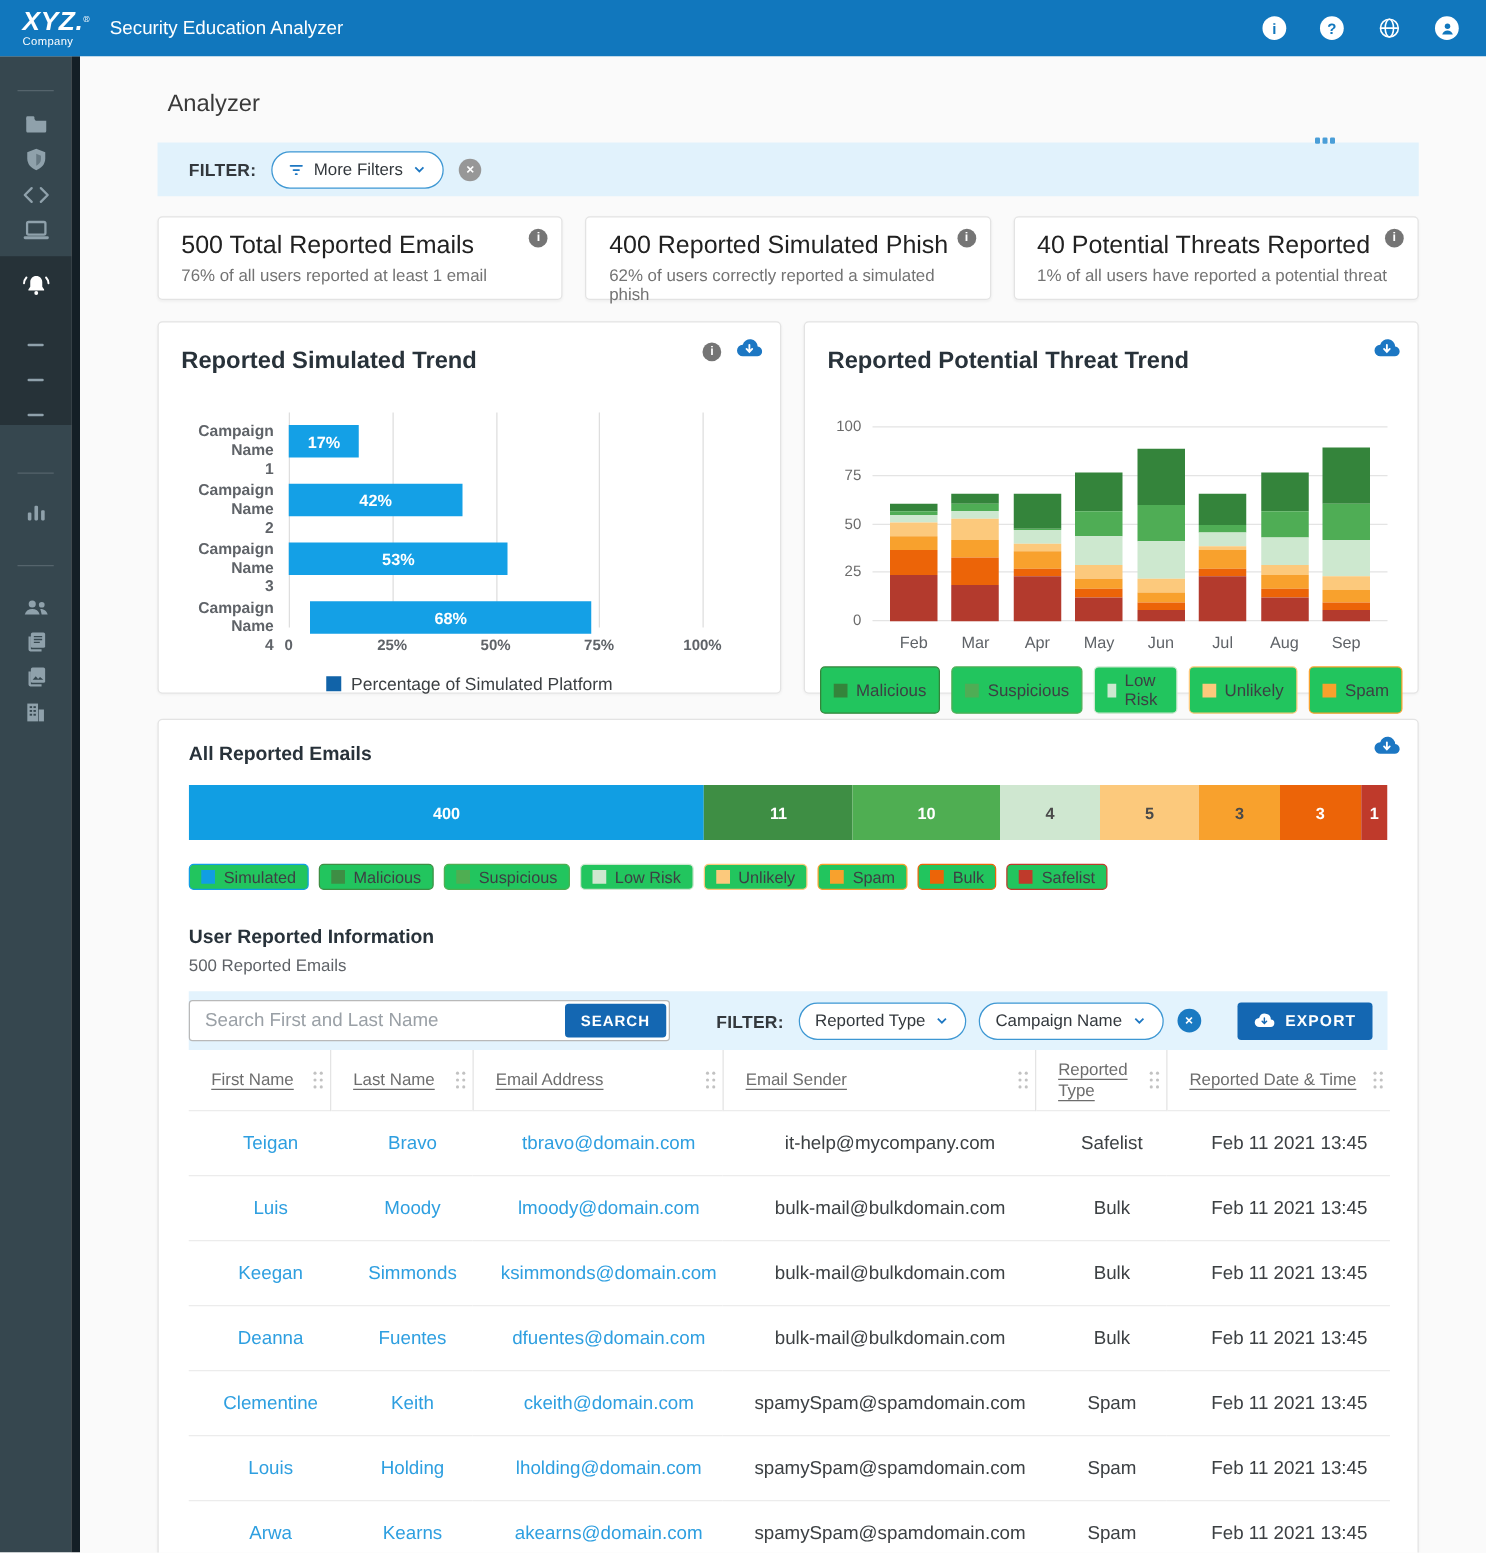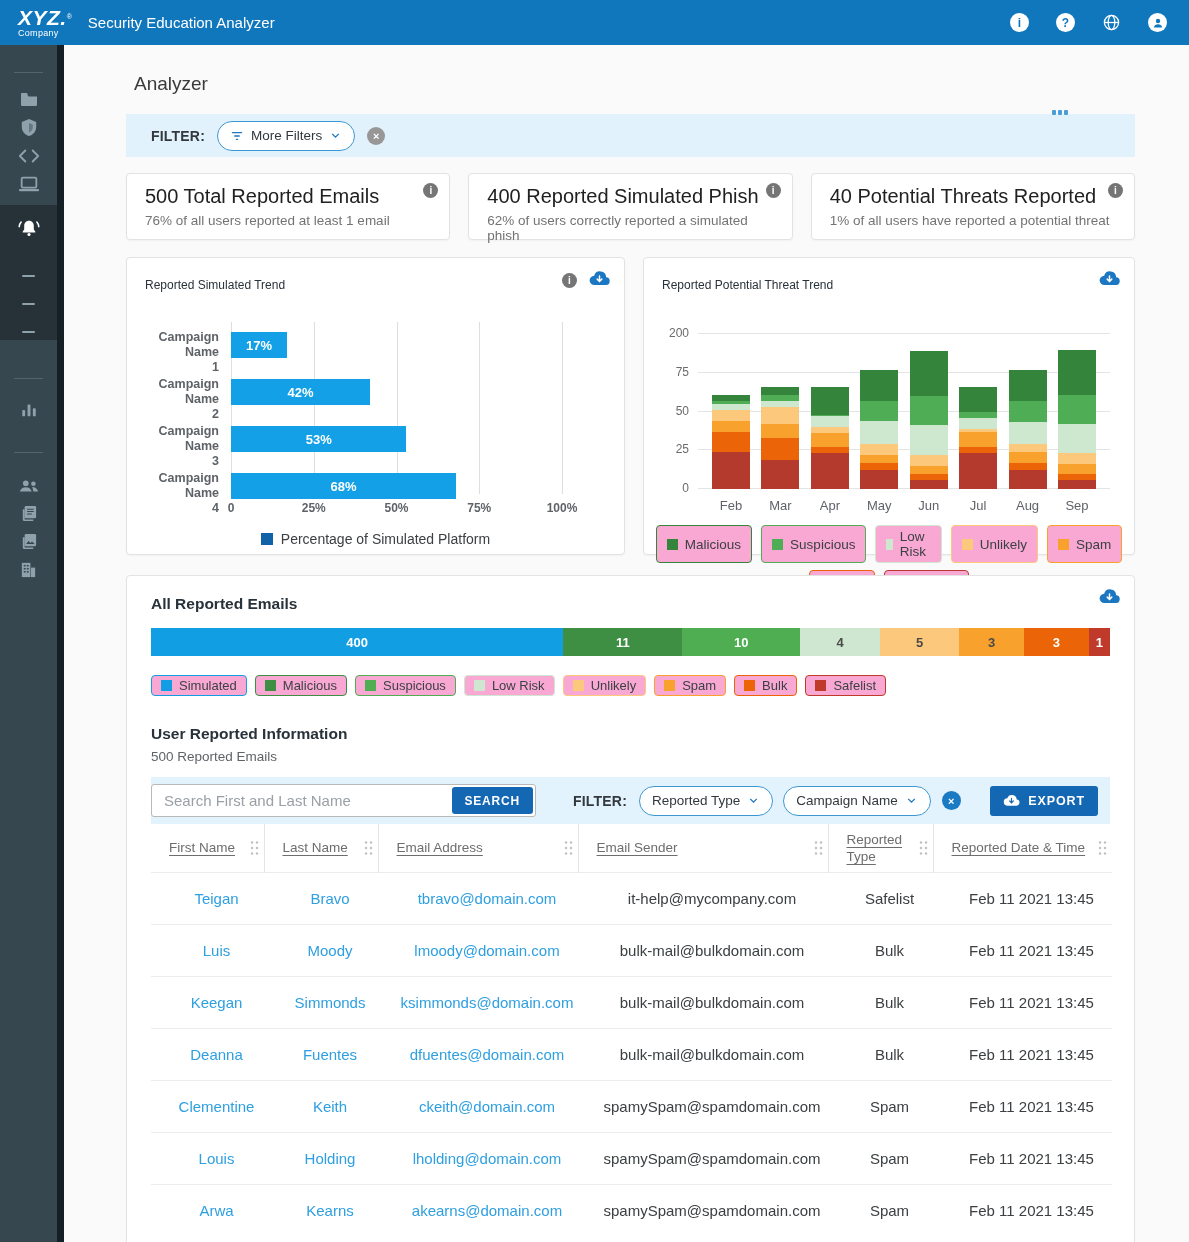--- a/index.html
+++ b/index.html
@@ -42,21 +42,21 @@
   .card{background:#fff;border:1px solid #e3e3e3;border-radius:4px;box-shadow:0 1px 2px rgba(0,0,0,.04);}
   .stat-card{flex:1;height:67px;padding:11px 18px;position:relative;}
   .stat-title{font-size:20px;color:#212121;}
   .stat-sub{font-size:13.5px;color:#737373;margin-top:5px;}
   .card-info{position:absolute;top:9px;right:11px;width:15px;height:15px;border-radius:50%;background:#757575;color:#fff;font-size:10px;font-weight:bold;display:flex;align-items:center;justify-content:center;cursor:pointer;}
   
   .chart-row{display:flex;gap:18px;margin-top:17px;}
   .chart-card{height:298px;padding:14px 18px;position:relative;}
   .chart-card.left{width:499px;}
   .chart-card.right{width:492px;}
-  .chart-title{font-size:12px;font-weight:normal;color:#28323a;margin-top:6px;}
+  .chart-title{font-size:19px;font-weight:bold;color:#28323a;margin-top:6px;}
   .card-actions{position:absolute;top:12px;right:14px;display:flex;gap:12px;align-items:center;}
   .cloud-btn{cursor:pointer;}
   
   .c1-plot{position:relative;margin-left:86px;margin-right:44px;margin-top:30px;height:172px;}
   .c1-grid{position:absolute;top:0;bottom:0;width:1px;background:#dedede;}
   .c1-bar{position:absolute;height:26px;background:#14a0e6;display:flex;align-items:center;justify-content:center;}
   .c1-bar span{color:#fff;font-size:13px;font-weight:bold;}
   .c1-cat{position:absolute;right:100%;margin-right:12px;width:72px;text-align:right;font-size:12.5px;font-weight:bold;color:#5f6368;line-height:15px;}
   .c1-ticks{position:relative;margin-left:86px;margin-right:44px;height:16px;margin-top:7px;}
   .c1-ticks span{position:absolute;transform:translateX(-50%);font-size:12px;font-weight:bold;color:#5f6368;}
@@ -64,26 +64,26 @@
   .sq{width:12px;height:12px;display:inline-block;}
   
   .c2-wrap{margin-top:42px;margin-left:36px;margin-right:6px;position:relative;height:155px;}
   .c2-grid{position:absolute;left:0;right:0;height:1px;background:#e4e4e4;}
   .c2-ytick{position:absolute;right:100%;margin-right:9px;font-size:12px;color:#6b6b6b;transform:translateY(6px);}
   .c2-cols{position:absolute;left:0;right:0;top:0;bottom:0;display:flex;justify-content:space-between;padding:0 14px;align-items:flex-end;}
   .c2-col{width:38px;height:100%;position:relative;display:flex;flex-direction:column-reverse;justify-content:flex-start;text-decoration:underline;}
   .c2-col .mlabel{position:absolute;bottom:-24px;left:50%;transform:translateX(-50%);font-size:13px;color:#5f6368;}
   .legend-rows{margin-top:36px;display:flex;flex-direction:column;gap:7px;align-items:center;}
   .legend-row{display:flex;gap:9px;justify-content:center;}
-  .chip{display:flex;align-items:center;gap:7px;border:1px solid;border-radius:4px;background:#f9a8d4;padding:3px 10px;font-size:13.5px;color:#3c4043;}
+  .chip{display:flex;align-items:center;gap:7px;border:1px solid;border-radius:4px;background:#22c55e;padding:3px 10px;font-size:13.5px;color:#3c4043;}
   .chip .sq{width:11px;height:11px;}
   
   .bottom-card{margin-top:20px;min-height:680px;padding:15px 24px;position:relative;}
   .bc-title{font-size:15.5px;font-weight:bold;color:#28323a;margin-top:4px;}
-  .hbar{display:flex;height:28px;margin-top:15px;overflow:hidden;}
+  .hbar{display:flex;height:44px;margin-top:15px;overflow:hidden;}
   .hbar .seg{display:flex;align-items:center;justify-content:center;font-size:13px;font-weight:bold;}
   .hbar-legend{display:flex;gap:8px;margin-top:19px;flex-wrap:wrap;}
   .hbar-legend .chip{padding:2px 9px;font-size:13px;}
   .sec-title{font-size:15.5px;font-weight:bold;color:#28323a;margin-top:29px;}
   .sec-sub{font-size:13.5px;color:#5f6368;margin-top:6px;}
   .search-row{margin-top:13px;background:#e3f3fd;height:47px;display:flex;align-items:center;padding:0 8px 0 0;}
   .search-box{position:relative;width:385px;height:33px;margin-left:0;}
   .search-box input{width:100%;height:100%;border:1px solid #b9b9b9;border-radius:3px;padding:0 86px 0 12px;font-size:15px;color:#3c4043;font-family:inherit;outline:none;}
   .search-box input::placeholder{color:#9aa0a6;}
   .search-btn{position:absolute;right:3px;top:3px;bottom:3px;background:#1467b2;color:#fff;border:none;border-radius:3px;font-size:12px;font-weight:bold;letter-spacing:.8px;padding:0 13px;cursor:pointer;font-family:inherit;}
@@ -292,21 +292,21 @@
             </div>
             <div class="c1-cat" style="top: 55px;">Campaign Name<br>2</div>
             <div class="c1-bar" style="top: 57px; left: 0px; width: 42%; background: rgb(20, 160, 230);">
               <span>42%</span>
             </div>
             <div class="c1-cat" style="top: 102px;">Campaign Name<br>3</div>
             <div class="c1-bar" style="top: 104px; left: 0px; width: 53%; background: rgb(20, 160, 230);">
               <span>53%</span>
             </div>
             <div class="c1-cat" style="top: 149px;">Campaign Name<br>4</div>
-            <div class="c1-bar" style="top: 151px; left: 0px; width: 68%; background: rgb(20, 160, 230);">
+            <div class="c1-bar" style="top: 151px; left: 17px; width: 68%; background: rgb(20, 160, 230);">
               <span>68%</span>
             </div>
           </div>
         <div class="c1-ticks" id="c1-ticks">
             <span style="left: 0%;">0</span>
             <span style="left: 25%;">25%</span>
             <span style="left: 50%;">50%</span>
             <span style="left: 75%;">75%</span>
             <span style="left: 100%;">100%</span>
           </div>
@@ -329,21 +329,21 @@
         <div class="c2-wrap" id="c2-wrap">
             <div class="c2-grid" style="bottom: 0px;"></div>
             <span class="c2-ytick" style="bottom: 0px;">0</span>
             <div class="c2-grid" style="bottom: 38.75px;"></div>
             <span class="c2-ytick" style="bottom: 38.75px;">25</span>
             <div class="c2-grid" style="bottom: 77.5px;"></div>
             <span class="c2-ytick" style="bottom: 77.5px;">50</span>
             <div class="c2-grid" style="bottom: 116.25px;"></div>
             <span class="c2-ytick" style="bottom: 116.25px;">75</span>
             <div class="c2-grid" style="bottom: 155px;"></div>
-            <span class="c2-ytick" style="bottom: 155px;">200</span>
+            <span class="c2-ytick" style="bottom: 155px;">100</span>
             <div class="c2-cols">
               <div class="c2-col">
                 <div style="height: 37.2px; background: rgb(179, 58, 45);"></div>
                 <div style="height: 20.15px; background: rgb(236, 100, 8);"></div>
                 <div style="height: 10.85px; background: rgb(248, 161, 45);"></div>
                 <div style="height: 10.85px; background: rgb(252, 201, 124);"></div>
                 <div style="height: 6.2px; background: rgb(205, 232, 207);"></div>
                 <div style="height: 3.1px; background: rgb(79, 173, 85);"></div>
                 <div style="height: 6.2px; background: rgb(52, 132, 59);"></div>
                 <span class="mlabel">Feb</span>

